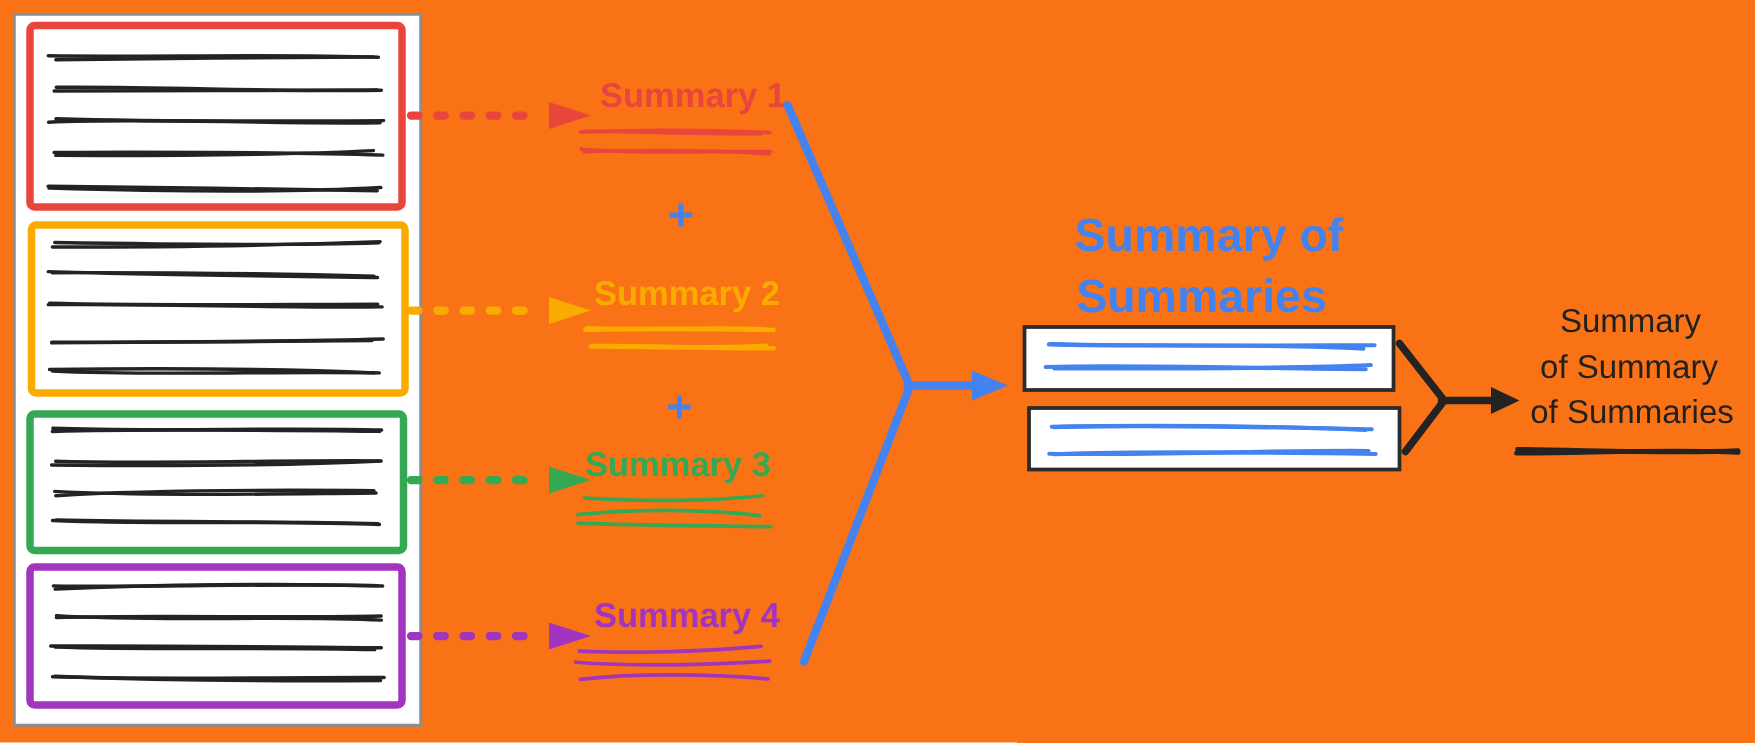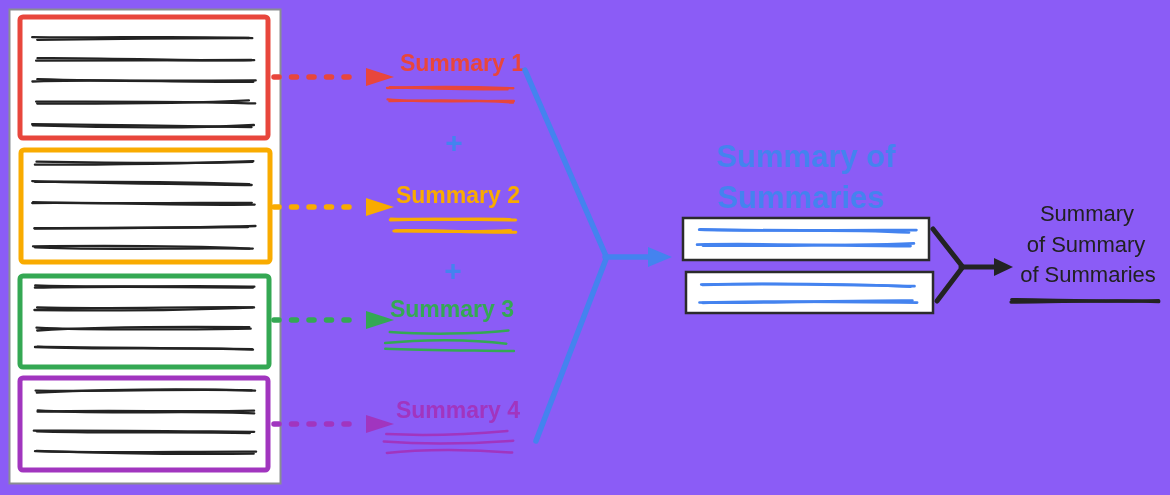--- a/index.html
+++ b/index.html
@@ -1,17 +1,17 @@
 <!DOCTYPE html>
 <html><head>
 <meta charset="utf-8">
 <style>
   html,body{margin:0;padding:0;background:#ffffff;}
   .stage{
-    position:relative;width:1170px;height:495px;background:#8b5cf6;
+    position:relative;width:1170px;height:495px;background:#f97316;
     font-family:"Liberation Sans",sans-serif;overflow:hidden;
   }
   svg{display:block;}
   
   g[data-scribble] path{fill:none;stroke-linecap:round;}
   .ink-black path{stroke:#232323;}
   .ink-red path{stroke:#E8463C;}
   .ink-yellow path{stroke:#F9AB00;}
   .ink-green path{stroke:#34A853;}
   .ink-purple path{stroke:#A135BF;}

